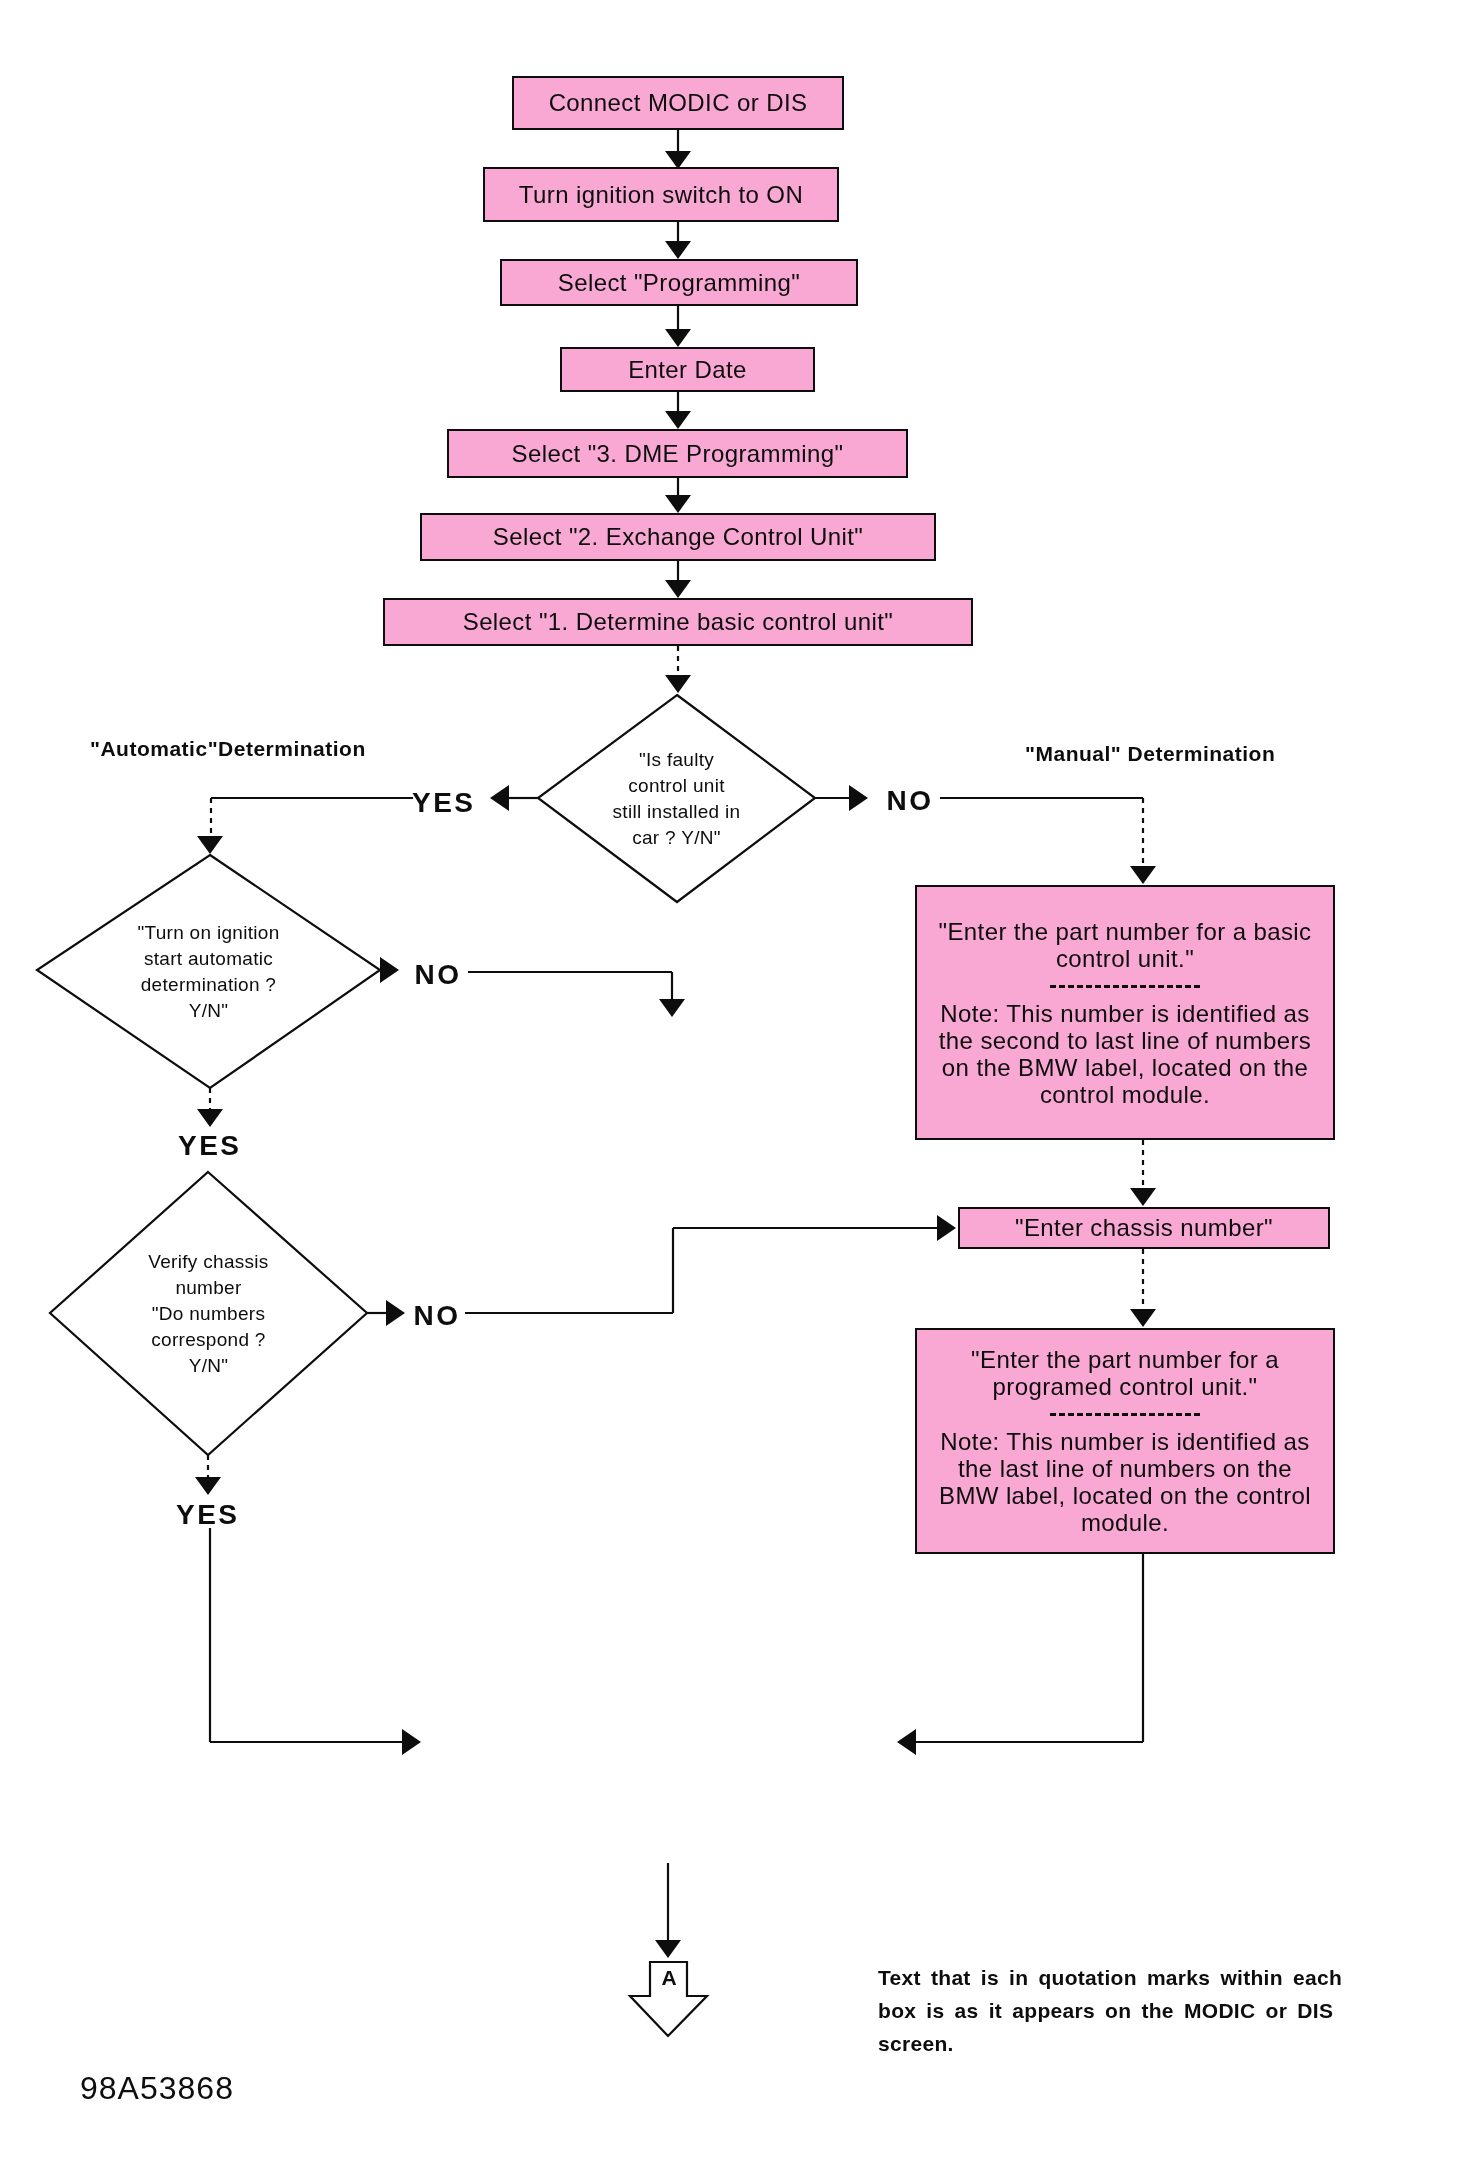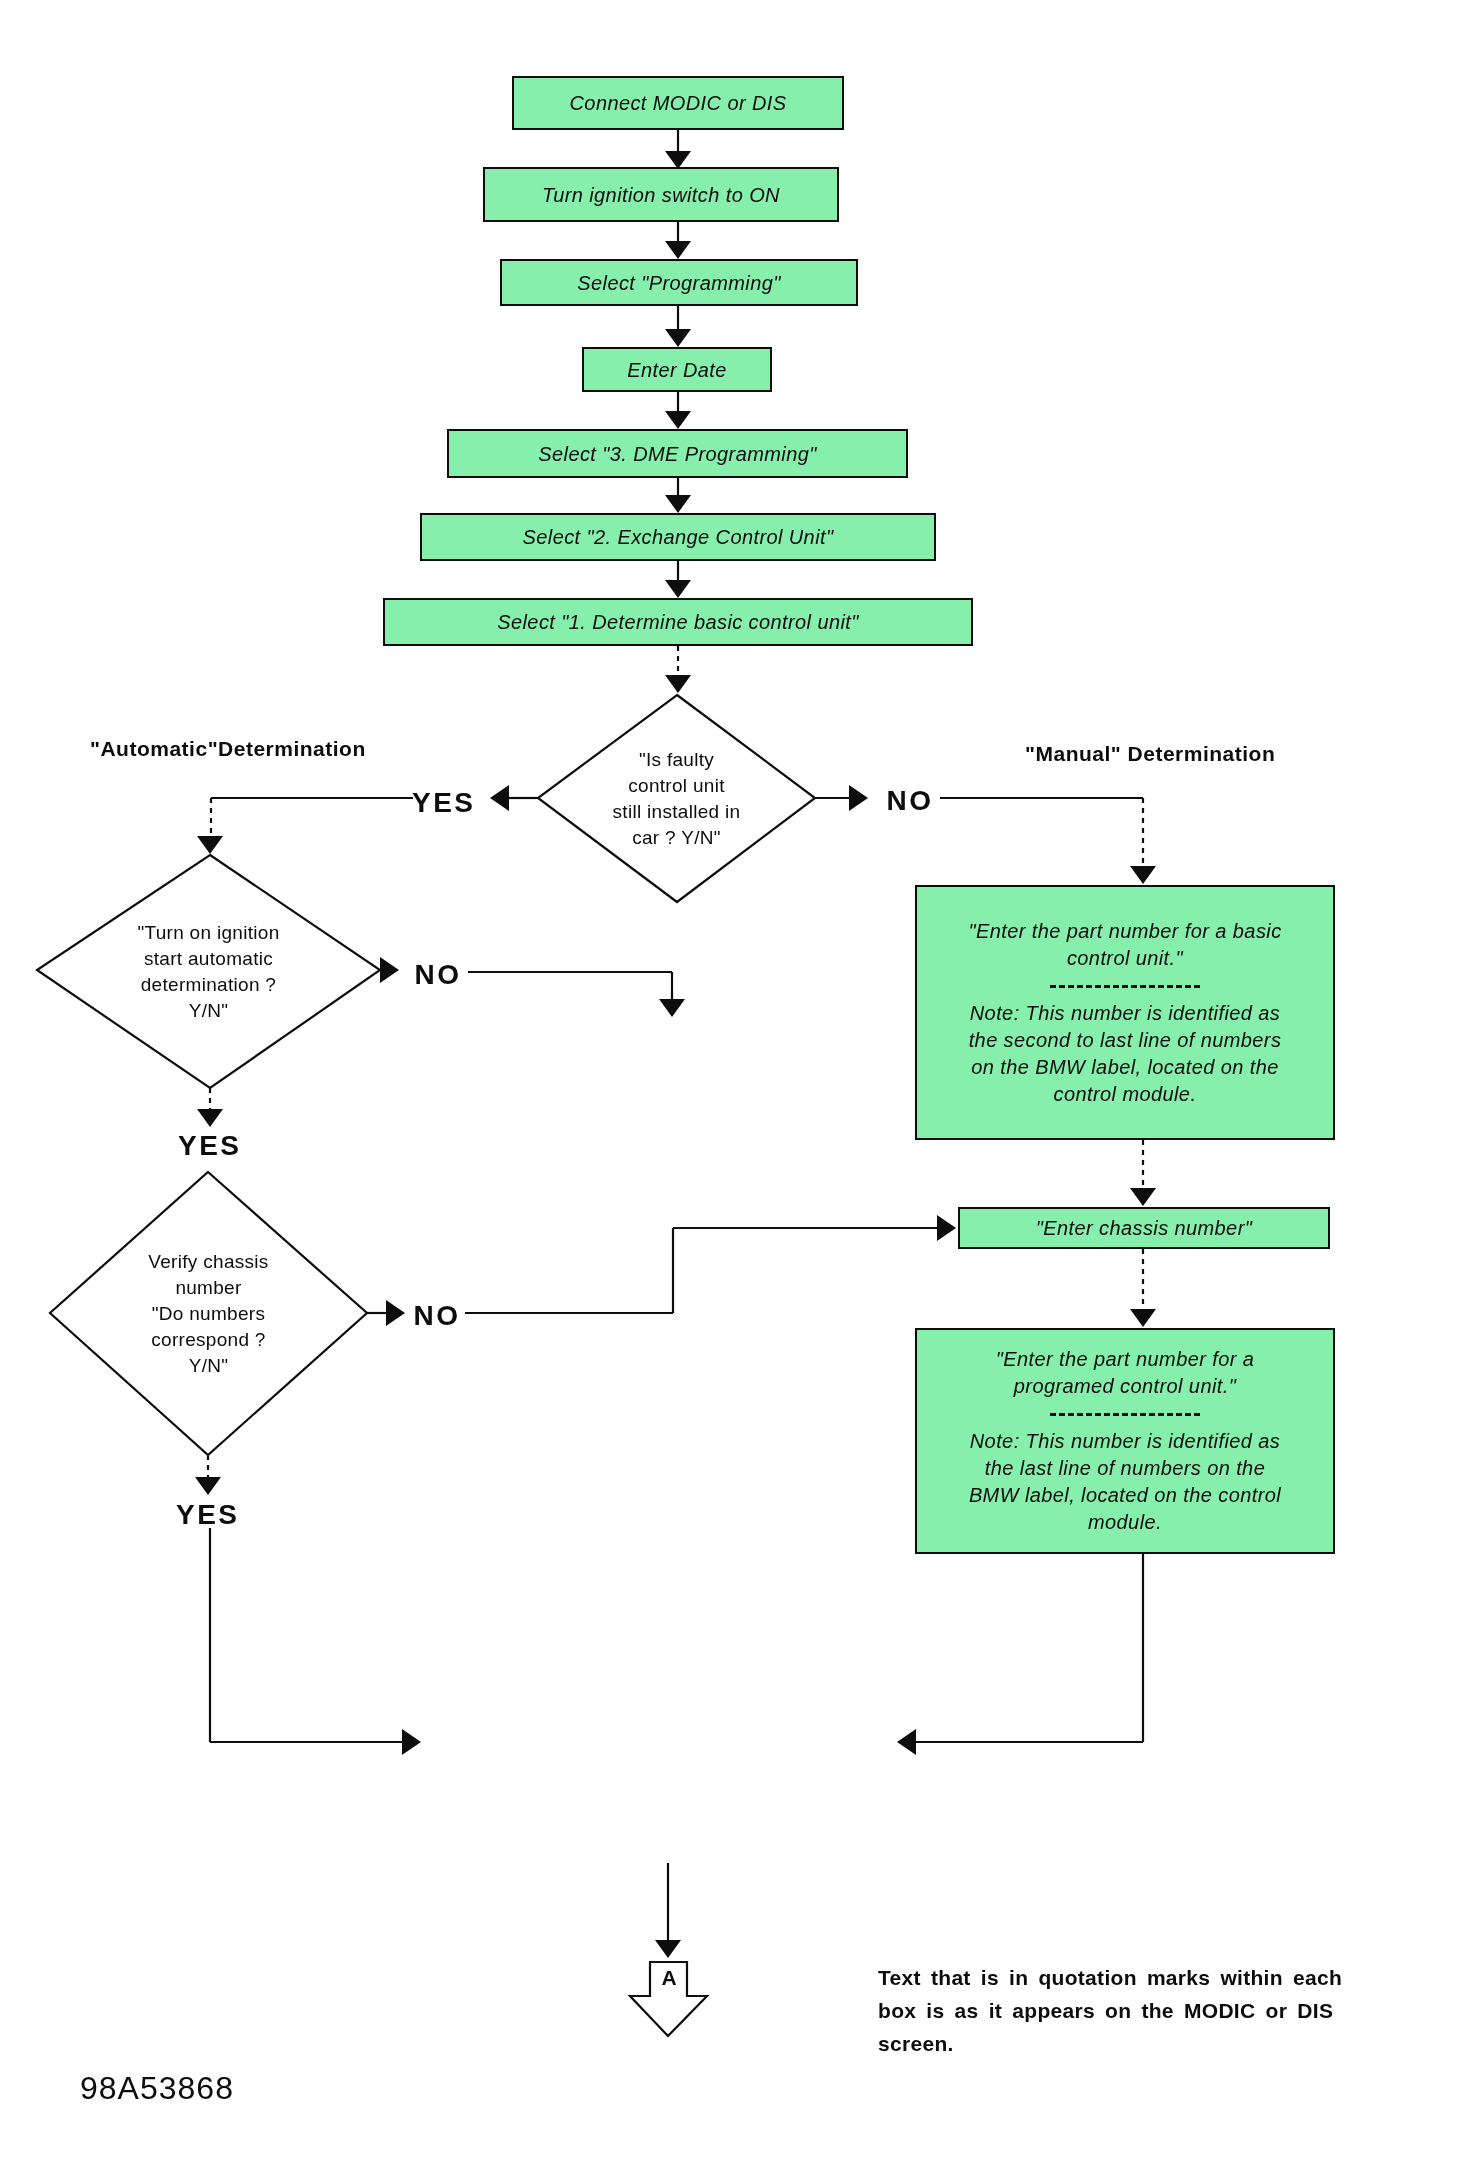--- a/index.html
+++ b/index.html
@@ -3,25 +3,24 @@
 <meta charset="utf-8">
 <style>
   html,body{margin:0;padding:0;background:#e8e8e8;}
   .page{
     position:relative;width:1477px;height:2172px;background:#ffffff;
     font-family:"Liberation Sans","DejaVu Sans",sans-serif;color:#0d0d0d;
     overflow:hidden;margin:0 auto;
   }
   .lines{position:absolute;left:0;top:0;}
   .pbox{
-    position:absolute;border:2.5px solid #0d0d0d;background:#86efac;
+    position:absolute;border:2.5px solid #0d0d0d;background:#f9a8d4;
     display:flex;align-items:center;justify-content:center;text-align:center;
-    font-size:20px;line-height:26px;letter-spacing:.4px;white-space:pre-line;
+    font-size:24px;line-height:26px;letter-spacing:.4px;white-space:pre-line;
     box-sizing:border-box;
-    font-style:italic;
   }
   .notebox{flex-direction:column;padding:10px 6px;line-height:27px;}
   .rule{width:150px;border-top:3px dashed #0d0d0d;margin:13px auto 12px;align-self:center;}
   .dtext{
     position:absolute;display:flex;align-items:center;justify-content:center;
     text-align:center;font-size:19px;line-height:26px;letter-spacing:.3px;
     white-space:pre-line;pointer-events:none;
   }
   .lbl{position:absolute;font-weight:bold;font-size:21px;letter-spacing:.5px;white-space:pre;}
   .yn{position:absolute;font-weight:bold;font-size:28px;letter-spacing:2.5px;text-align:center;}
@@ -110,21 +109,21 @@
       <polygon points="677,695 815,798 677,902 538,798"></polygon>
       <polygon points="210,855 380,970 210,1088 37,970"></polygon>
       <polygon points="208,1172 367,1313 208,1455 50,1313"></polygon>
       <polygon points="650,1962 687,1962 687,1996 707,1996 668,2036 630,1996 650,1996"></polygon>
     </g>
   </svg>
 
   <div class="pbox" style="left:512px;top:76px;width:332px;height:54px">Connect MODIC or DIS</div>
   <div class="pbox" style="left:483px;top:167px;width:356px;height:55px">Turn ignition switch to ON</div>
   <div class="pbox" style="left:500px;top:259px;width:358px;height:47px">Select "Programming"</div>
-  <div class="pbox" style="left:582px;top:347px;width:190px;height:45px">Enter Date</div>
+  <div class="pbox" style="left:560px;top:347px;width:255px;height:45px">Enter Date</div>
   <div class="pbox" style="left:447px;top:429px;width:461px;height:49px">Select "3. DME Programming"</div>
   <div class="pbox" style="left:420px;top:513px;width:516px;height:48px">Select "2. Exchange Control Unit"</div>
   <div class="pbox" style="left:383px;top:598px;width:590px;height:48px">Select "1. Determine basic control unit"</div>
 
   <div class="dtext" style="left:538px;top:695px;width:277px;height:207px">"Is faulty
 control unit
 still installed in
 car ? Y/N"</div>
   <div class="dtext" style="left:37px;top:855px;width:343px;height:233px">"Turn on ignition
 start automatic

